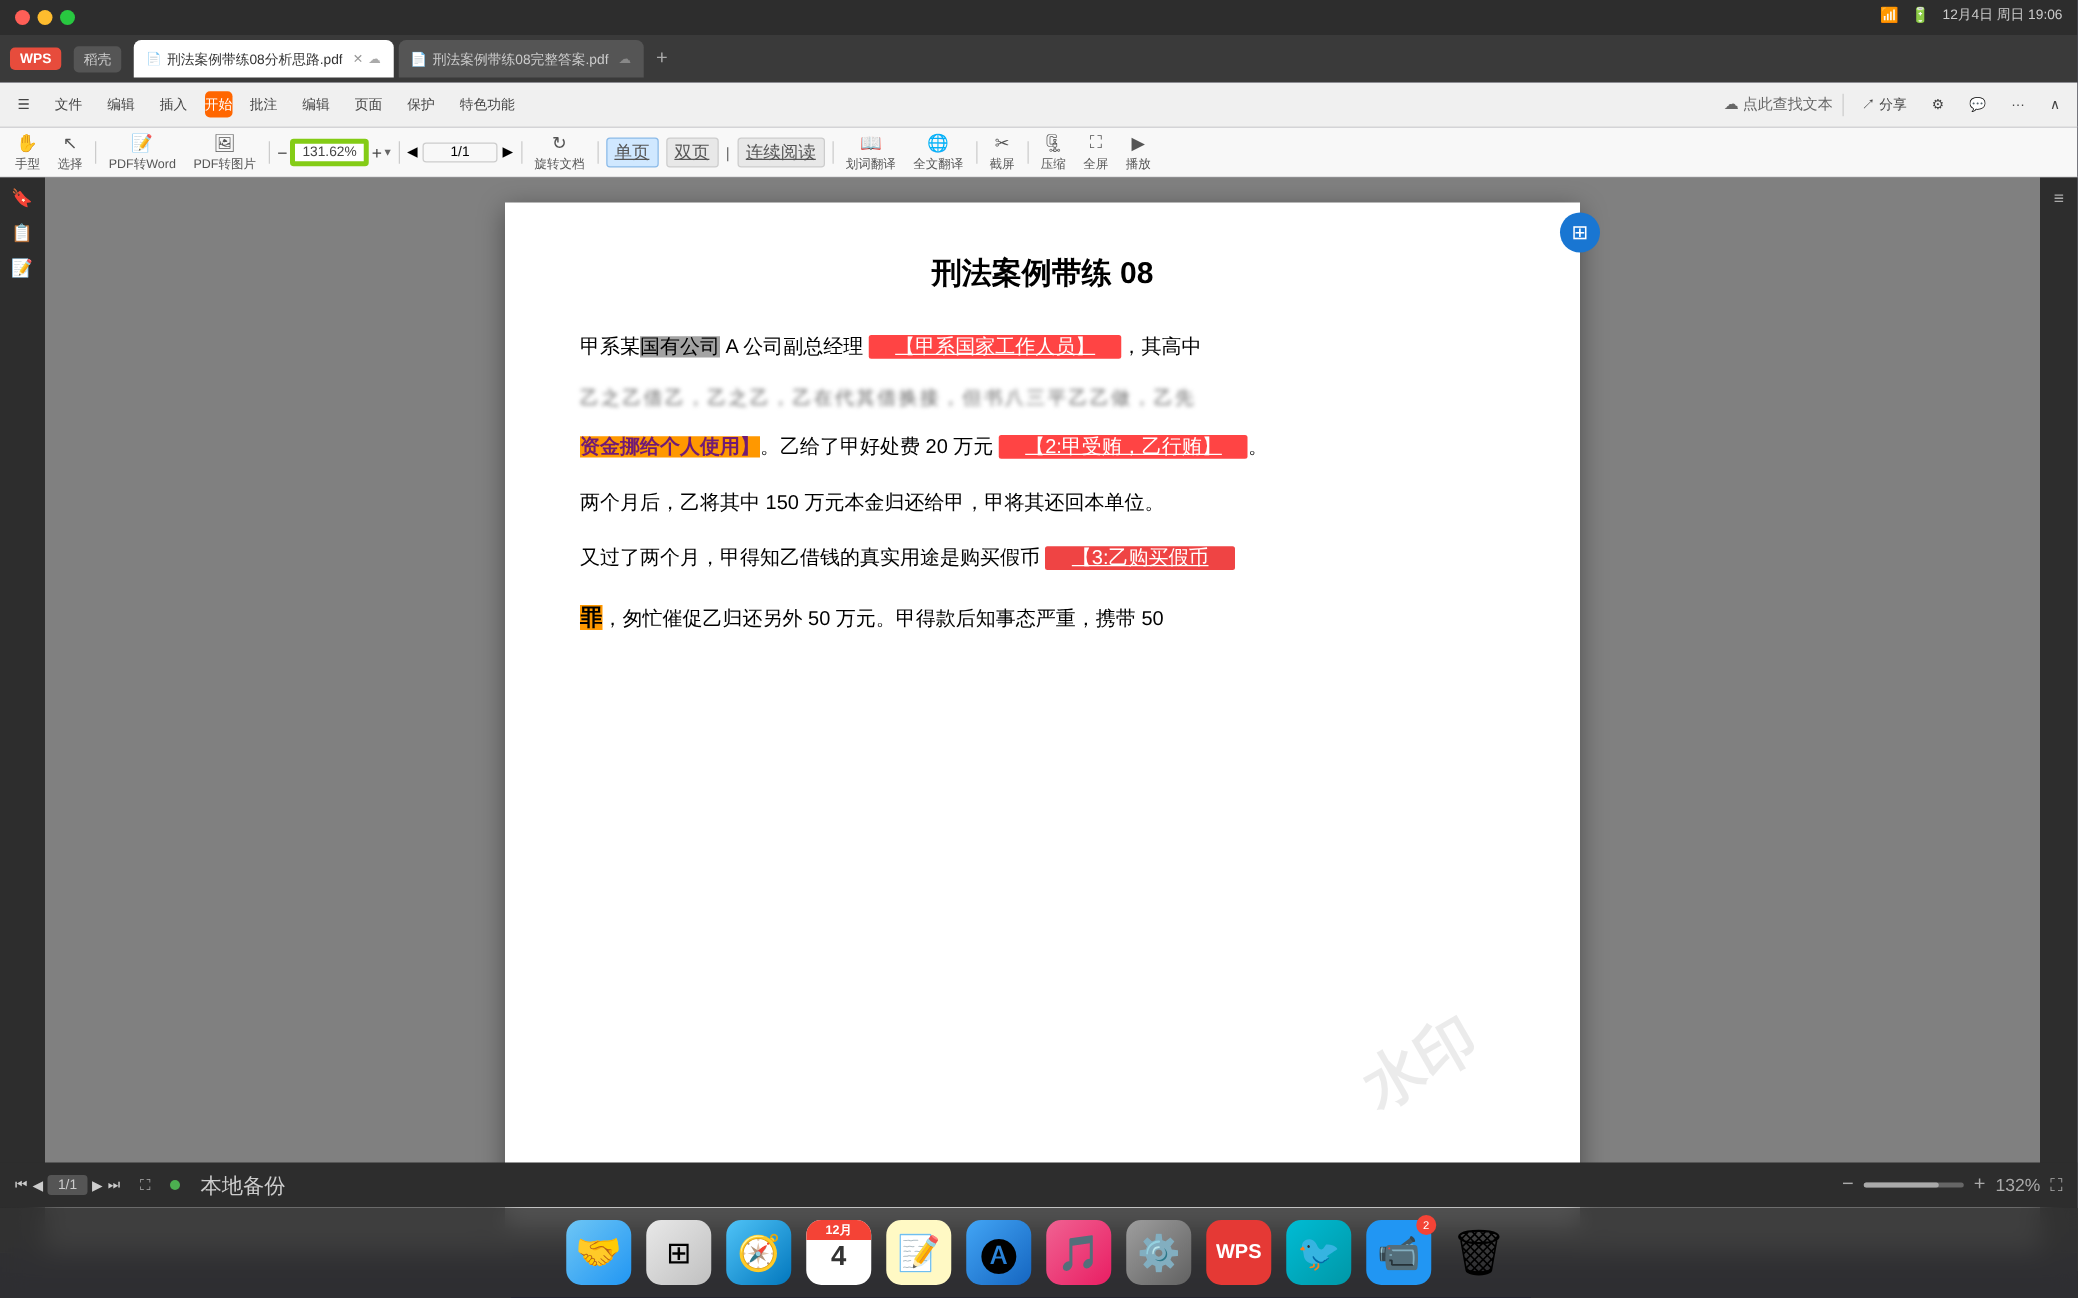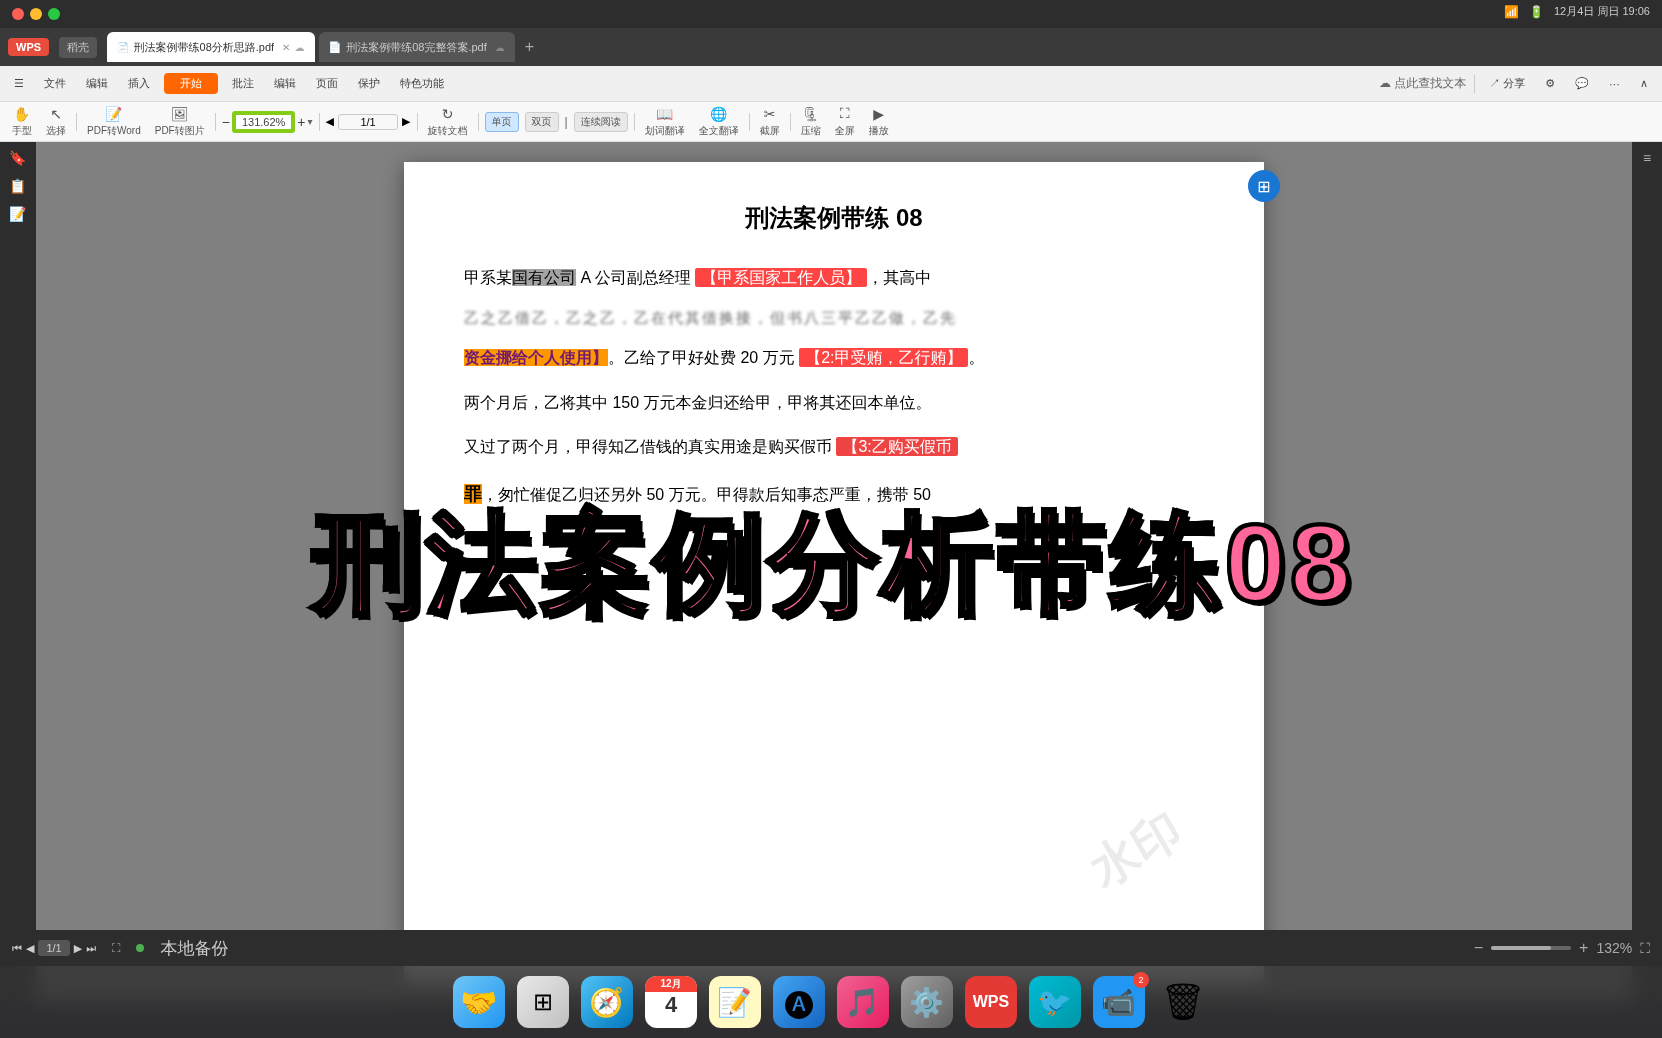--- a/index.html
+++ b/index.html
@@ -111,21 +111,21 @@
       font-size: 11px;
       color: #444;
       padding: 2px 6px;
       cursor: pointer;
       white-space: nowrap;
     }
     .toolbar-btn.active-tab {
       background: #ff6600;
       color: white;
       border-radius: 4px;
-      padding: 3px 16px;
+      padding: 3px 0;
     }
     .toolbar-divider {
       width: 1px;
       height: 18px;
       background: #ccc;
     }
 
     
     .toolbar2 {
       width: 100%;
@@ -178,22 +178,23 @@
       padding: 1px 6px;
       width: 60px;
       text-align: center;
       font-size: 11px;
     }
     .view-btn {
       background: #e8e8e8;
       border: 1px solid #ccc;
       border-radius: 3px;
       padding: 2px 6px;
-      font-size: 10px;
+      font-size: 14px;
       color: #555;
+      text-decoration: underline;
     }
     .view-btn.active {
       background: #d0e8ff;
       border-color: #89b9e8;
     }
 
     
     .main-area {
       display: flex;
       width: 100%;
@@ -422,22 +423,23 @@
       font-size: 15px;
       color: #666;
       filter: blur(1.5px);
       margin-bottom: 16px;
       letter-spacing: 2px;
     }
 
     .inline-bracket {
       background: #ff4444;
       color: white;
-      padding: 1px 6px;
+      padding: 1px 21px;
       border-radius: 2px;
+      text-decoration: underline;
     }
 
     .blue-circle-btn {
       position: absolute;
       top: 8px;
       right: -16px;
       width: 32px;
       height: 32px;
       border-radius: 50%;
       background: #1976d2;
@@ -619,23 +621,20 @@
         <span>又过了两个月，甲得知乙借钱的真实用途是购买假币 </span><span class="inline-bracket" style="background:#ef4444;color:white;">【3:乙购买假币</span>
       </p>
 
       <p class="pdf-para">
         <span class="highlight-yellow" style="background:#ff9800;color:#000;font-weight:bold;font-size:18px;">罪</span><span>，匆忙催促乙归还另外 50 万元。甲得款后知事态严重，携带 50</span>
       </p>
 
       <div class="watermark">水印</div>
     </div>
 
-    <div class="overlay-title">
-      <div class="overlay-title-text">刑法案例分析带练08</div>
-    </div>
   </div>
 
   <div class="right-sidebar">
     <span class="sidebar-icon">≡</span>
   </div>
 </div>
 
 <div class="status-bar">
   <div class="status-nav">
     <span style="cursor:pointer;">⏮</span>

